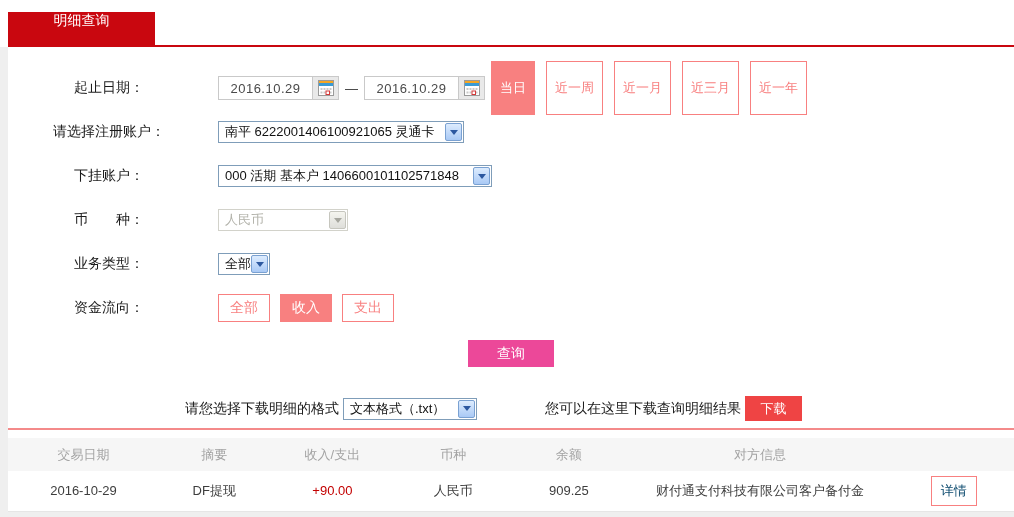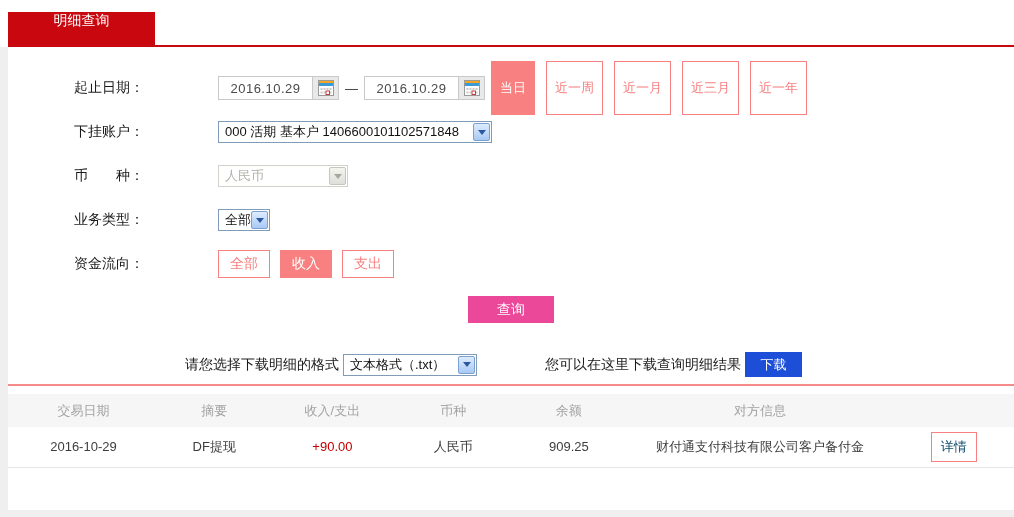--- a/index.html
+++ b/index.html
@@ -64,21 +64,21 @@
     background:#fff; border:1px solid #f88080; color:#f88080; cursor:pointer;
     font-family:inherit;
   }
 
   .query-row { display:flex; justify-content:center; margin-top:19px; }
   .query-btn { width:86px; height:27px; background:#ec4899; color:#fff; border:none; font-size:14px; cursor:pointer; font-family:inherit; }
 
   .dl-row { display:flex; align-items:center; margin-top:29px; margin-left:177px; height:25px; }
   .dl-label, .dl-hint { font-size:14px; color:#1a1a1a; }
   .dl-hint { margin-left:68px; }
-  .dl-btn { width:57px; height:25px; margin-left:4px; background:#1d4ed8; color:#fff; border:none; font-size:13px; cursor:pointer; font-family:inherit; }
+  .dl-btn { width:57px; height:25px; margin-left:4px; background:#ef4444; color:#fff; border:none; font-size:13px; cursor:pointer; font-family:inherit; }
 
   .table-divider { margin-top:7px; height:2px; background:#f48a8a; }
   table { width:100%; border-collapse:collapse; margin-top:8px; font-size:13px; table-layout:fixed; }
   thead th { background:#f6f6f6; color:#a3a3a3; font-weight:normal; height:33px; text-align:center; }
   tbody td { background:#fff; height:40px; text-align:center; color:#3d3d3d; border-bottom:1px solid #e6e6e6; }
   td.amount { color:#c30000; }
   .detail-btn { border:1px solid #f88080; color:#0c4a6e; background:#fff; font-size:13px; padding:5px 9px; cursor:pointer; font-family:inherit; }
 
   .c1{width:15%}.c2{width:11%}.c3{width:12.5%}.c4{width:11.5%}.c5{width:11.5%}.c6{width:26.5%}.c7{width:12%}
 </style>
@@ -135,20 +135,29 @@
           </svg>
         </span>
       </div>
       <button class="qbtn active">当日</button>
       <button class="qbtn">近一周</button>
       <button class="qbtn">近一月</button>
       <button class="qbtn">近三月</button>
       <button class="qbtn">近一年</button>
     </div>
 
+    <div class="frow">
+      <div class="flabel">请选择注册账户：</div>
+      <div class="xp-select w-register">
+        <span class="xp-text">南平 6222001406100921065 灵通卡</span>
+        <span class="xp-arrow">
+            <span class="chev"></span>
+          </span>
+      </div>
+    </div>
 
     <div class="frow">
       <div class="flabel">下挂账户：</div>
       <div class="xp-select w-sub">
         <span class="xp-text">000 活期 基本户 1406600101102571848</span>
         <span class="xp-arrow">
             <span class="chev"></span>
           </span>
       </div>
     </div>

